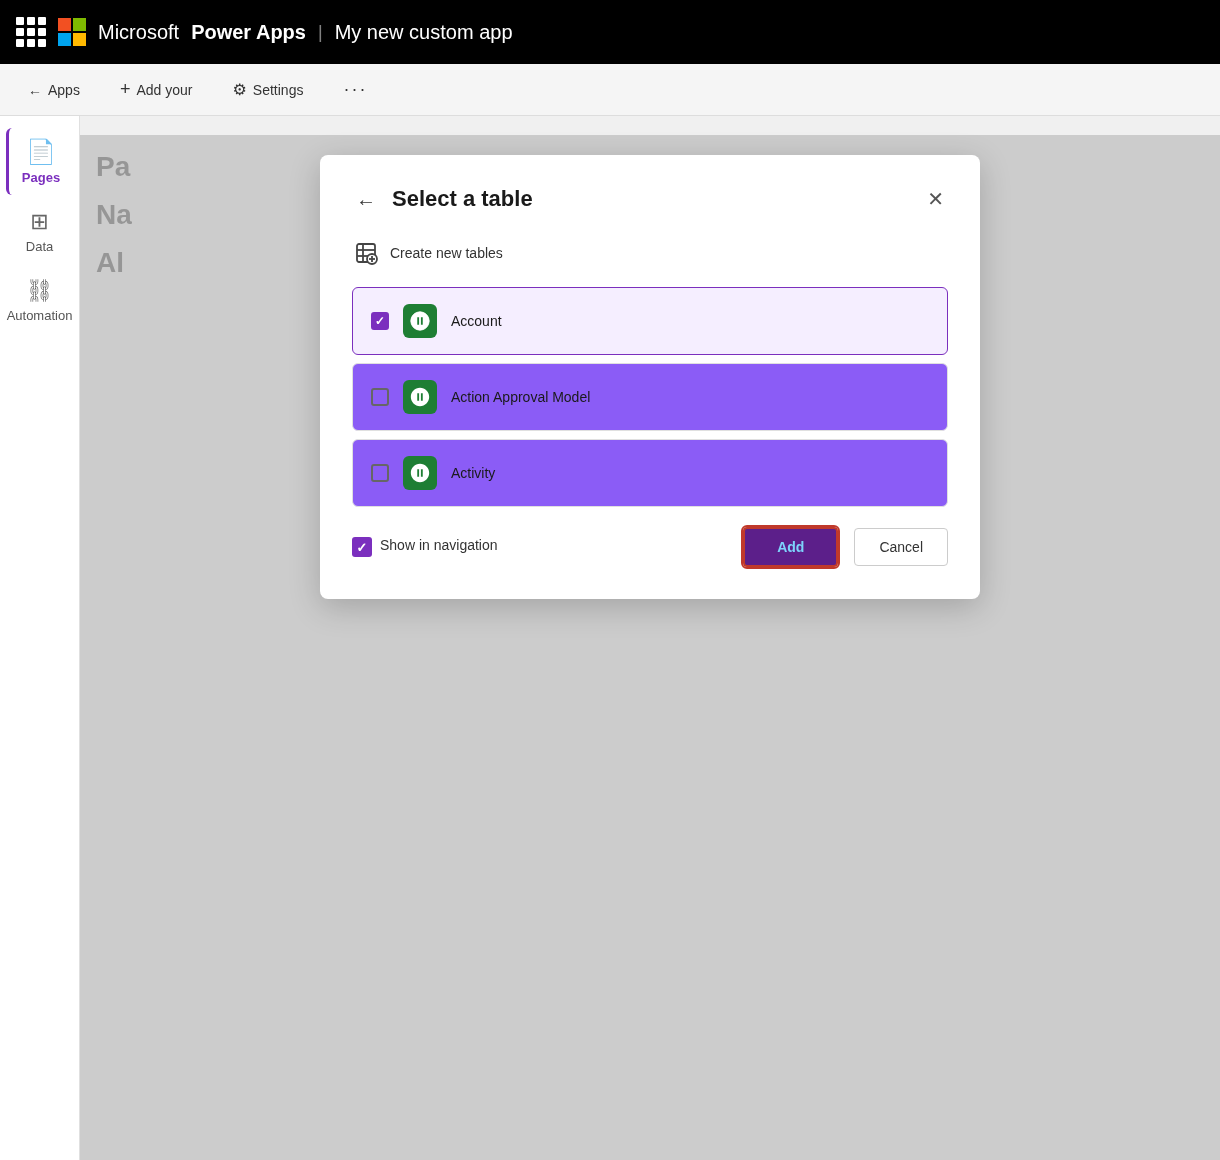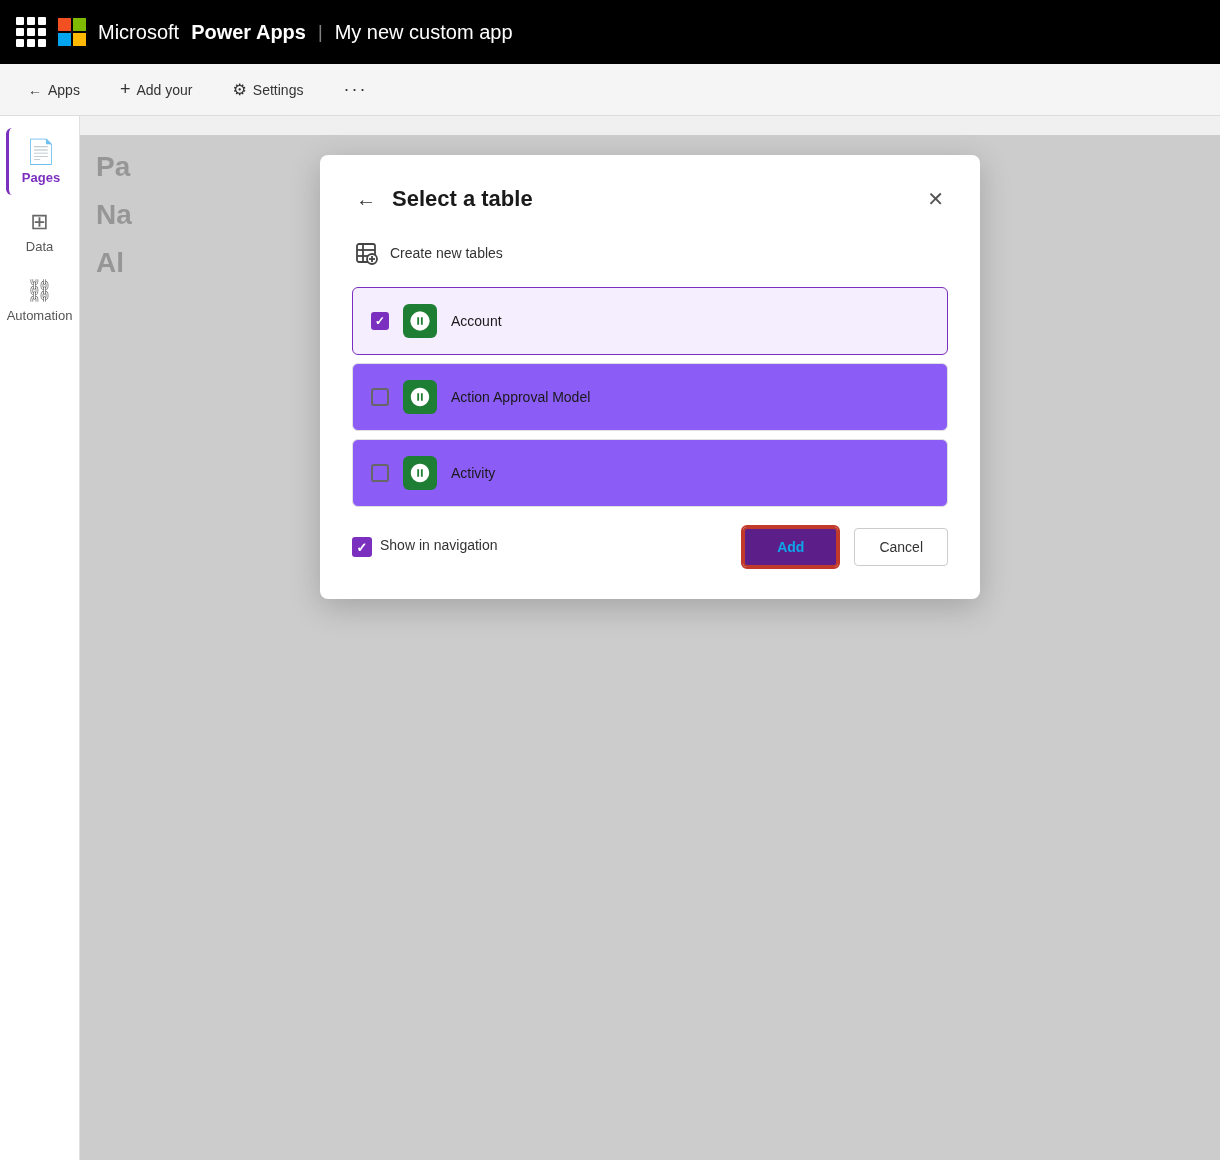--- a/index.html
+++ b/index.html
@@ -314,21 +314,21 @@
       font-size: 13px;
       font-weight: 700;
     }
     .nav-label {
       font-size: 14px;
       color: #333;
     }
 
     .btn-add {
       background: #5C1F8A;
-      color: #0ea5e9;
+      color: #7dd3fc;
       border: 2px solid #c0392b;
       border-radius: 4px;
       padding: 10px 32px;
       font-size: 14px;
       font-weight: 600;
       cursor: pointer;
       outline: 2px solid #c0392b;
       outline-offset: 0px;
     }
 

